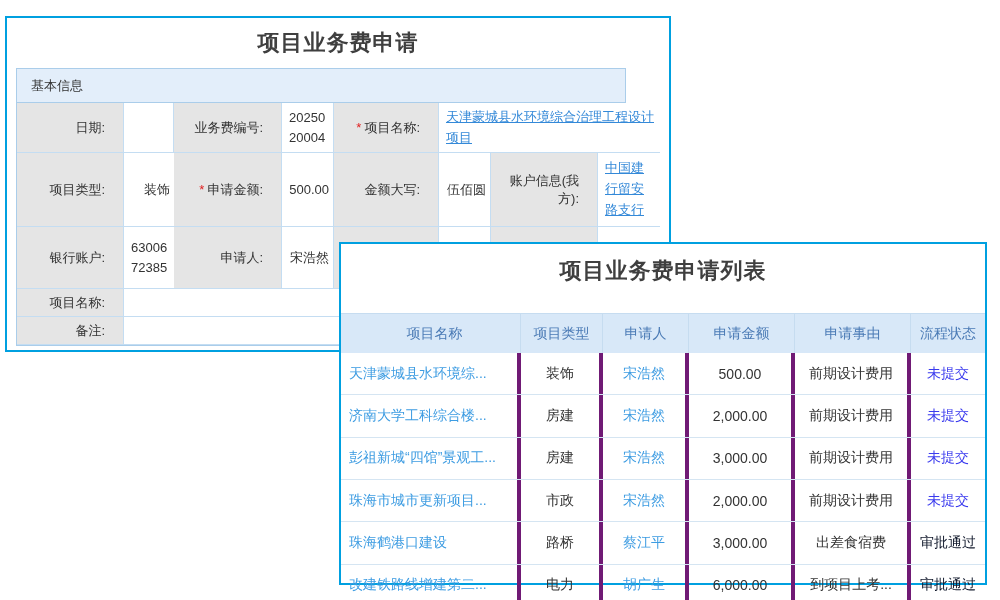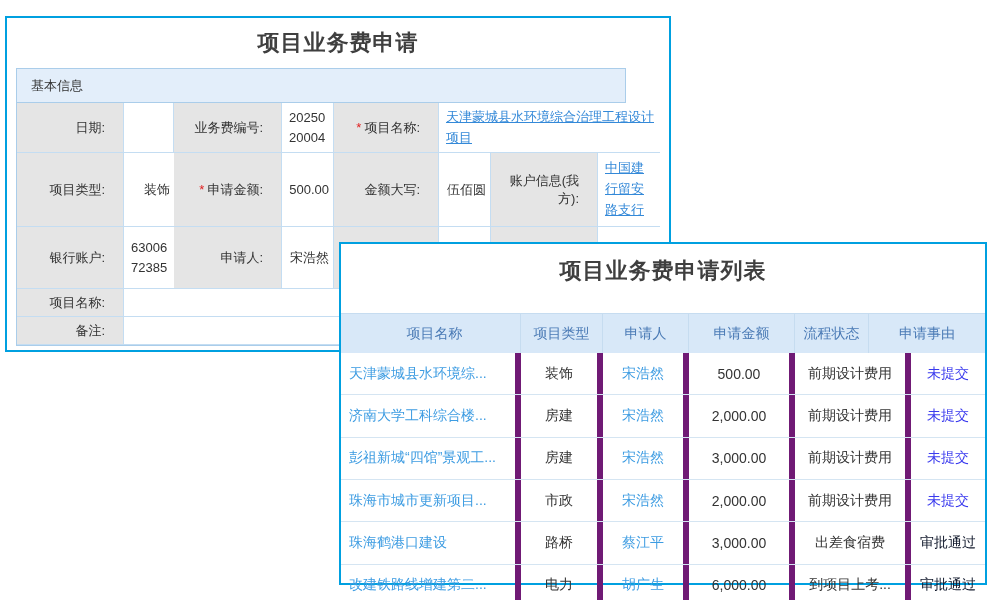--- a/index.html
+++ b/index.html
@@ -96,21 +96,21 @@
   }
   .list-header .hcell:last-child { border-right: none; }
   .list-body { display: flex; flex-direction: column; height: 253px; }
   .list-row { display: flex; flex: 1; border-top: 1px solid #d5e5f2; }
   .list-row:first-child { border-top: none; }
   .bcell {
     display: flex;
     align-items: center;
     justify-content: center;
     font-size: 14px;
-    border-right: 6px solid #701a75;
+    border-right: 4px solid #701a75;
     overflow: hidden;
     white-space: nowrap;
   }
   .bcell:last-child { border-right: none; }
   .col-name   { width: 180px; justify-content: flex-start; padding-left: 8px; }
   .col-type   { width: 82px; }
   .col-appl   { width: 86px; }
   .col-amount { width: 106px; }
   .col-reason { width: 116px; }
   .col-status { width: 74px; }
@@ -179,22 +179,22 @@
 </div>
 
 <div class="window" id="list-window">
   <div class="window-title" style="padding-top:12px; padding-bottom:27px;">项目业务费申请列表</div>
 
   <div class="list-header">
     <div class="hcell col-name">项目名称</div>
     <div class="hcell col-type">项目类型</div>
     <div class="hcell col-appl">申请人</div>
     <div class="hcell col-amount">申请金额</div>
+    <div class="hcell col-reason">申请事由</div>
     <div class="hcell col-status">流程状态</div>
-    <div class="hcell col-reason">申请事由</div>
   </div>
 
   <div class="list-body">
 
     <div class="list-row">
       <div class="bcell col-name">
           <a class="link-lite">天津蒙城县水环境综...</a>
         </div>
       <div class="bcell col-type">装饰</div>
       <div class="bcell col-appl">

